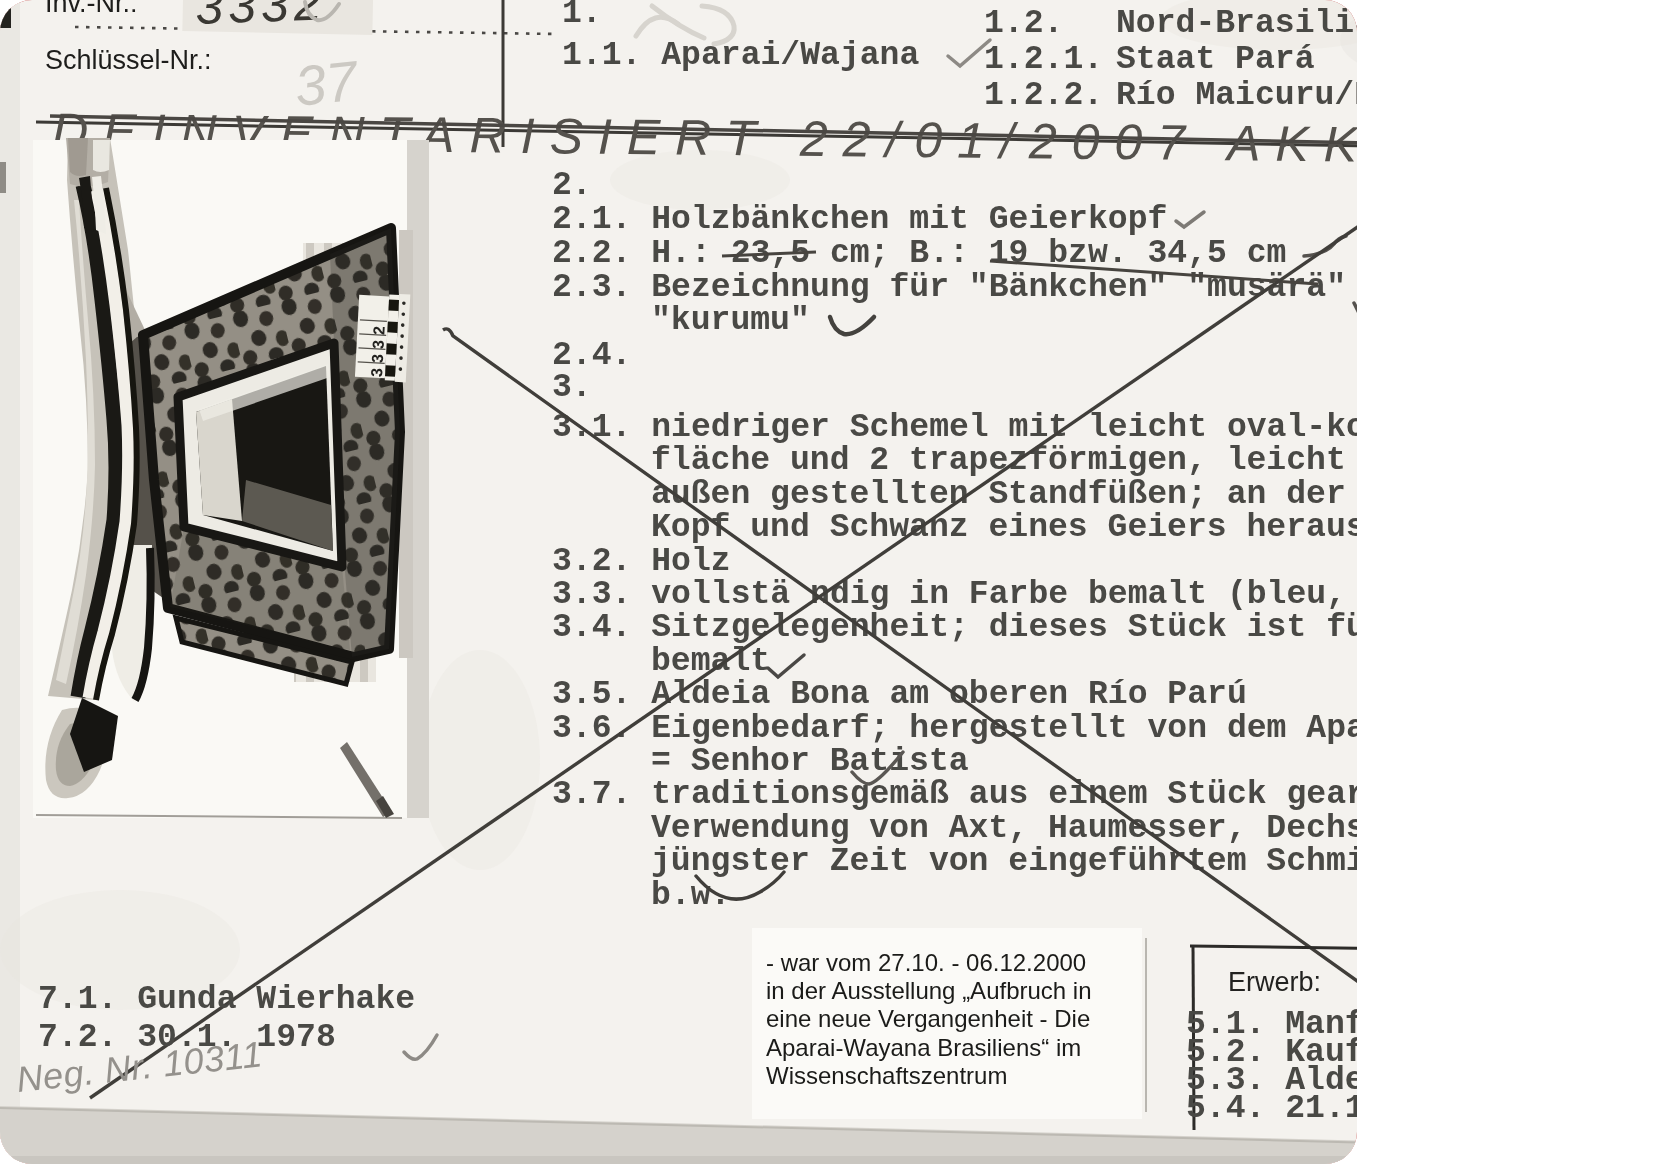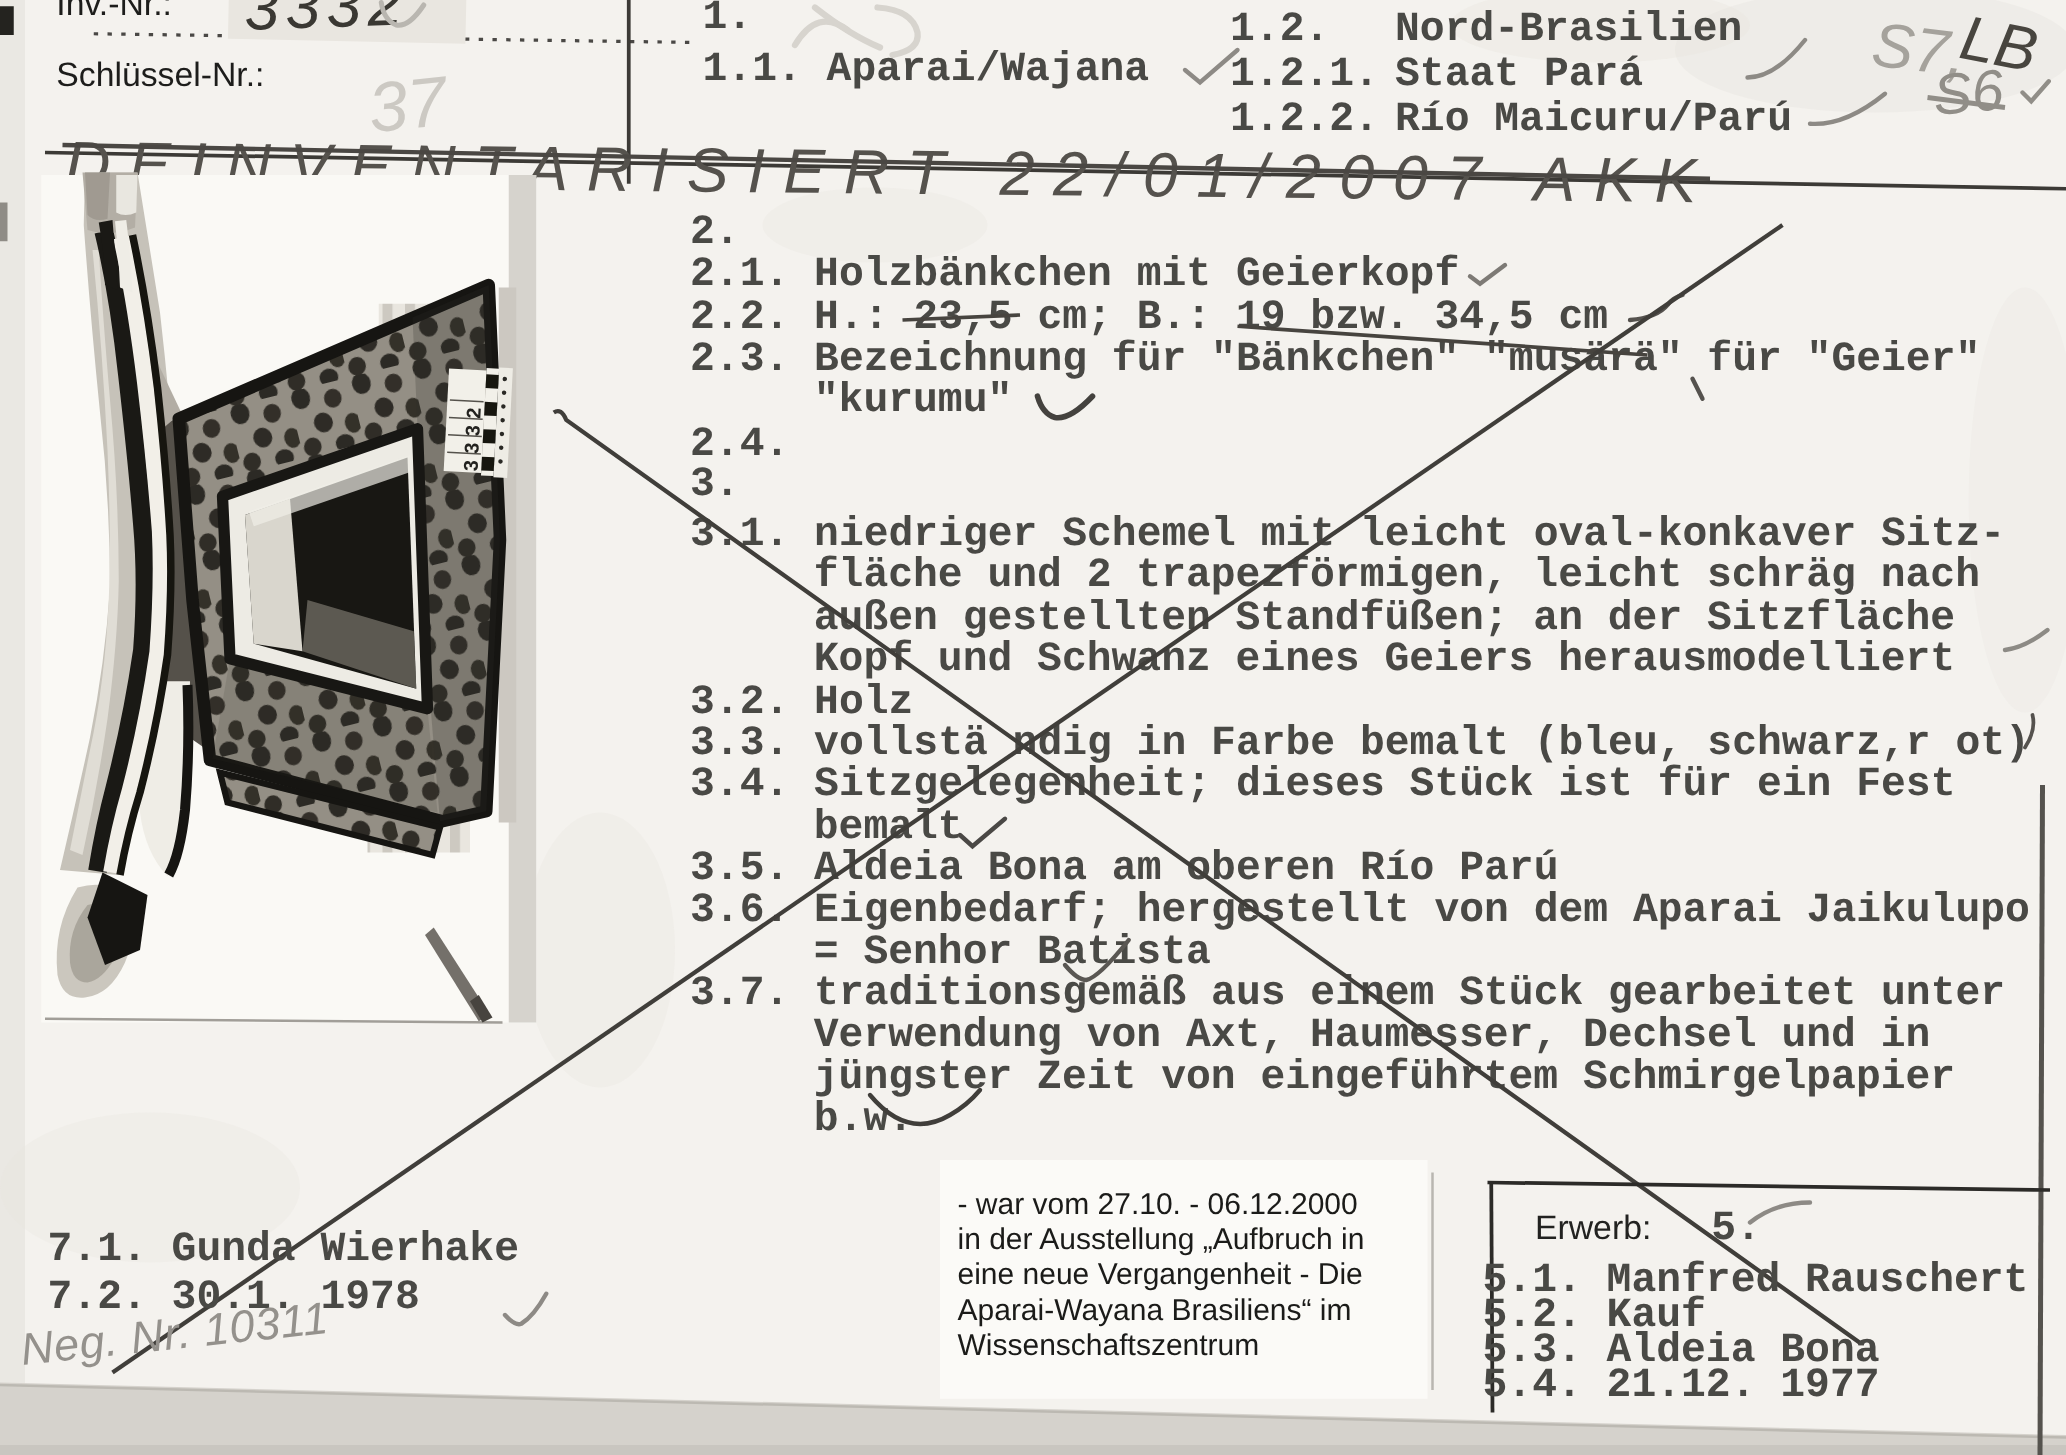--- a/index.html
+++ b/index.html
@@ -1,17 +1,17 @@
 <!DOCTYPE html>
 <html lang="de"><head>
 <meta charset="utf-8">
 <title>Karteikarte</title>
 <style>
 html,body{margin:0;padding:0;background:#fff;}
-#card{position:relative;width:1653px;height:1164px;background:#b91c1c;overflow:hidden;}
+#card{position:relative;width:1357px;height:1164px;background:#b91c1c;overflow:hidden;border-radius:32px;}
 svg{display:block;}
 </style>
 </head>
 <body>
 
 <div id="card">
 <svg width="1653" height="1164" viewBox="0 0 1653 1164">
 <defs>
 <filter id="soft" x="-5%" y="-5%" width="110%" height="110%">
           <feGaussianBlur stdDeviation="0.45"></feGaussianBlur>

